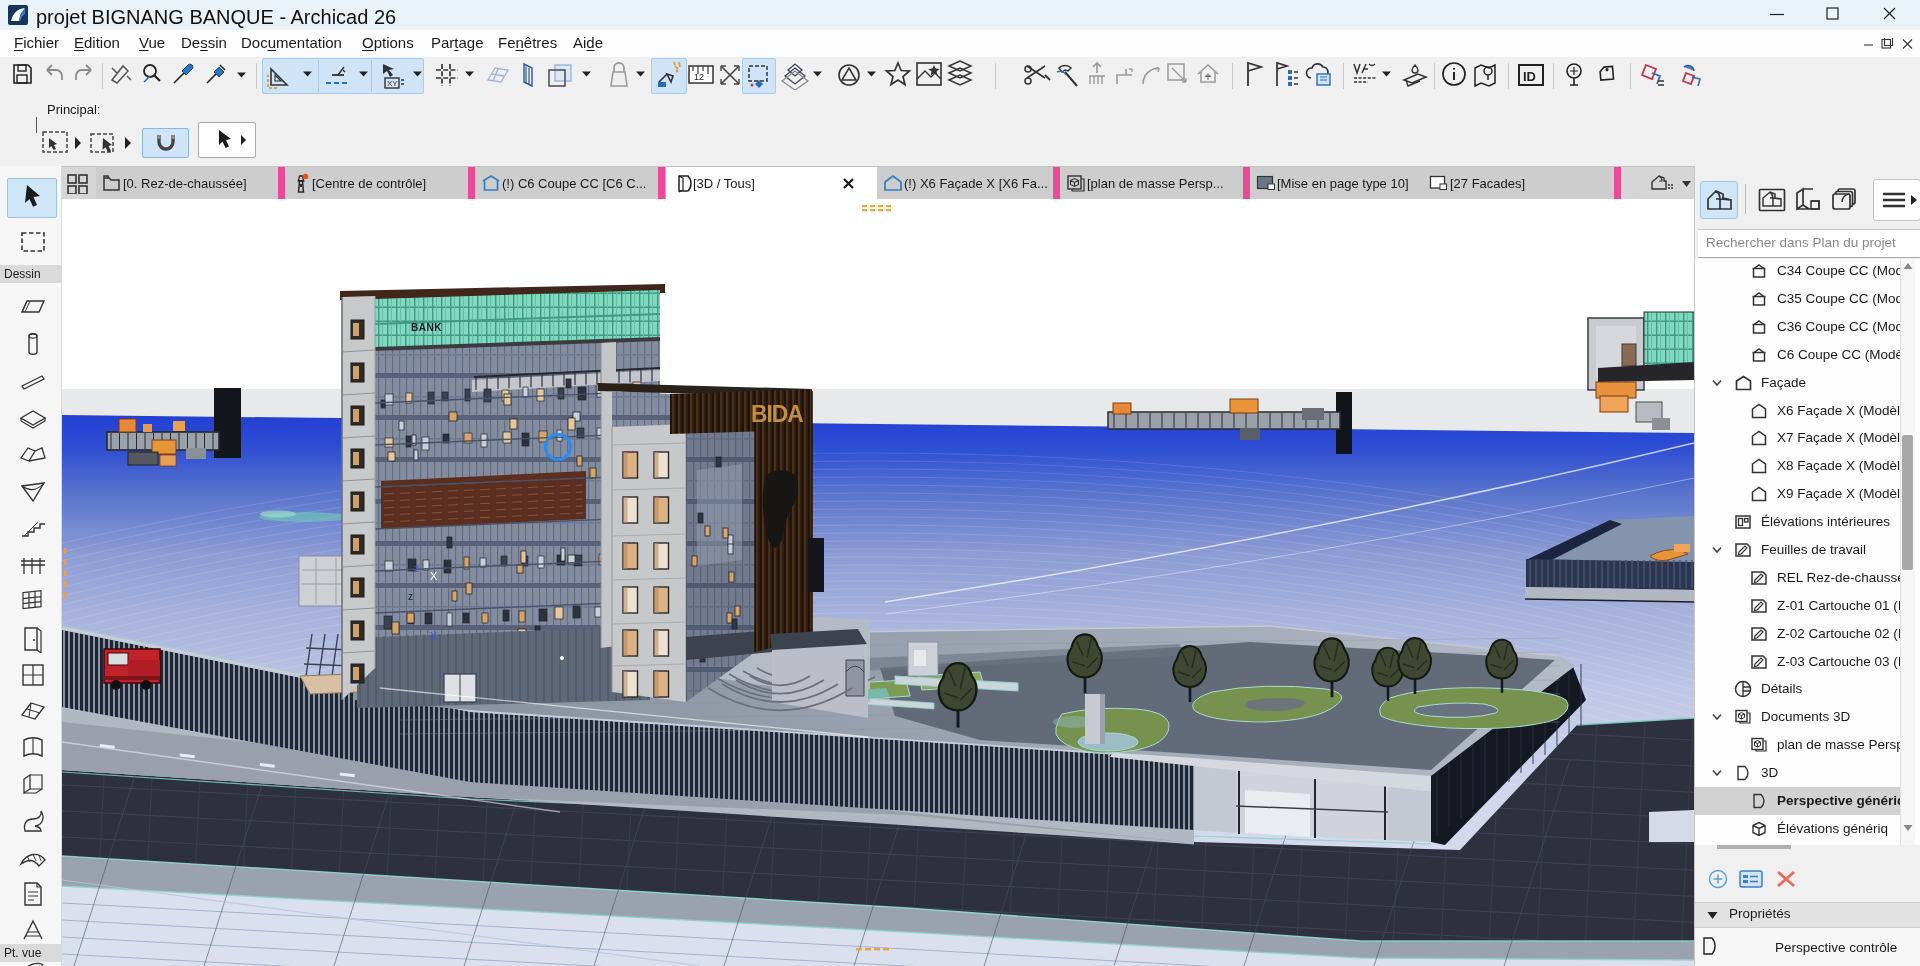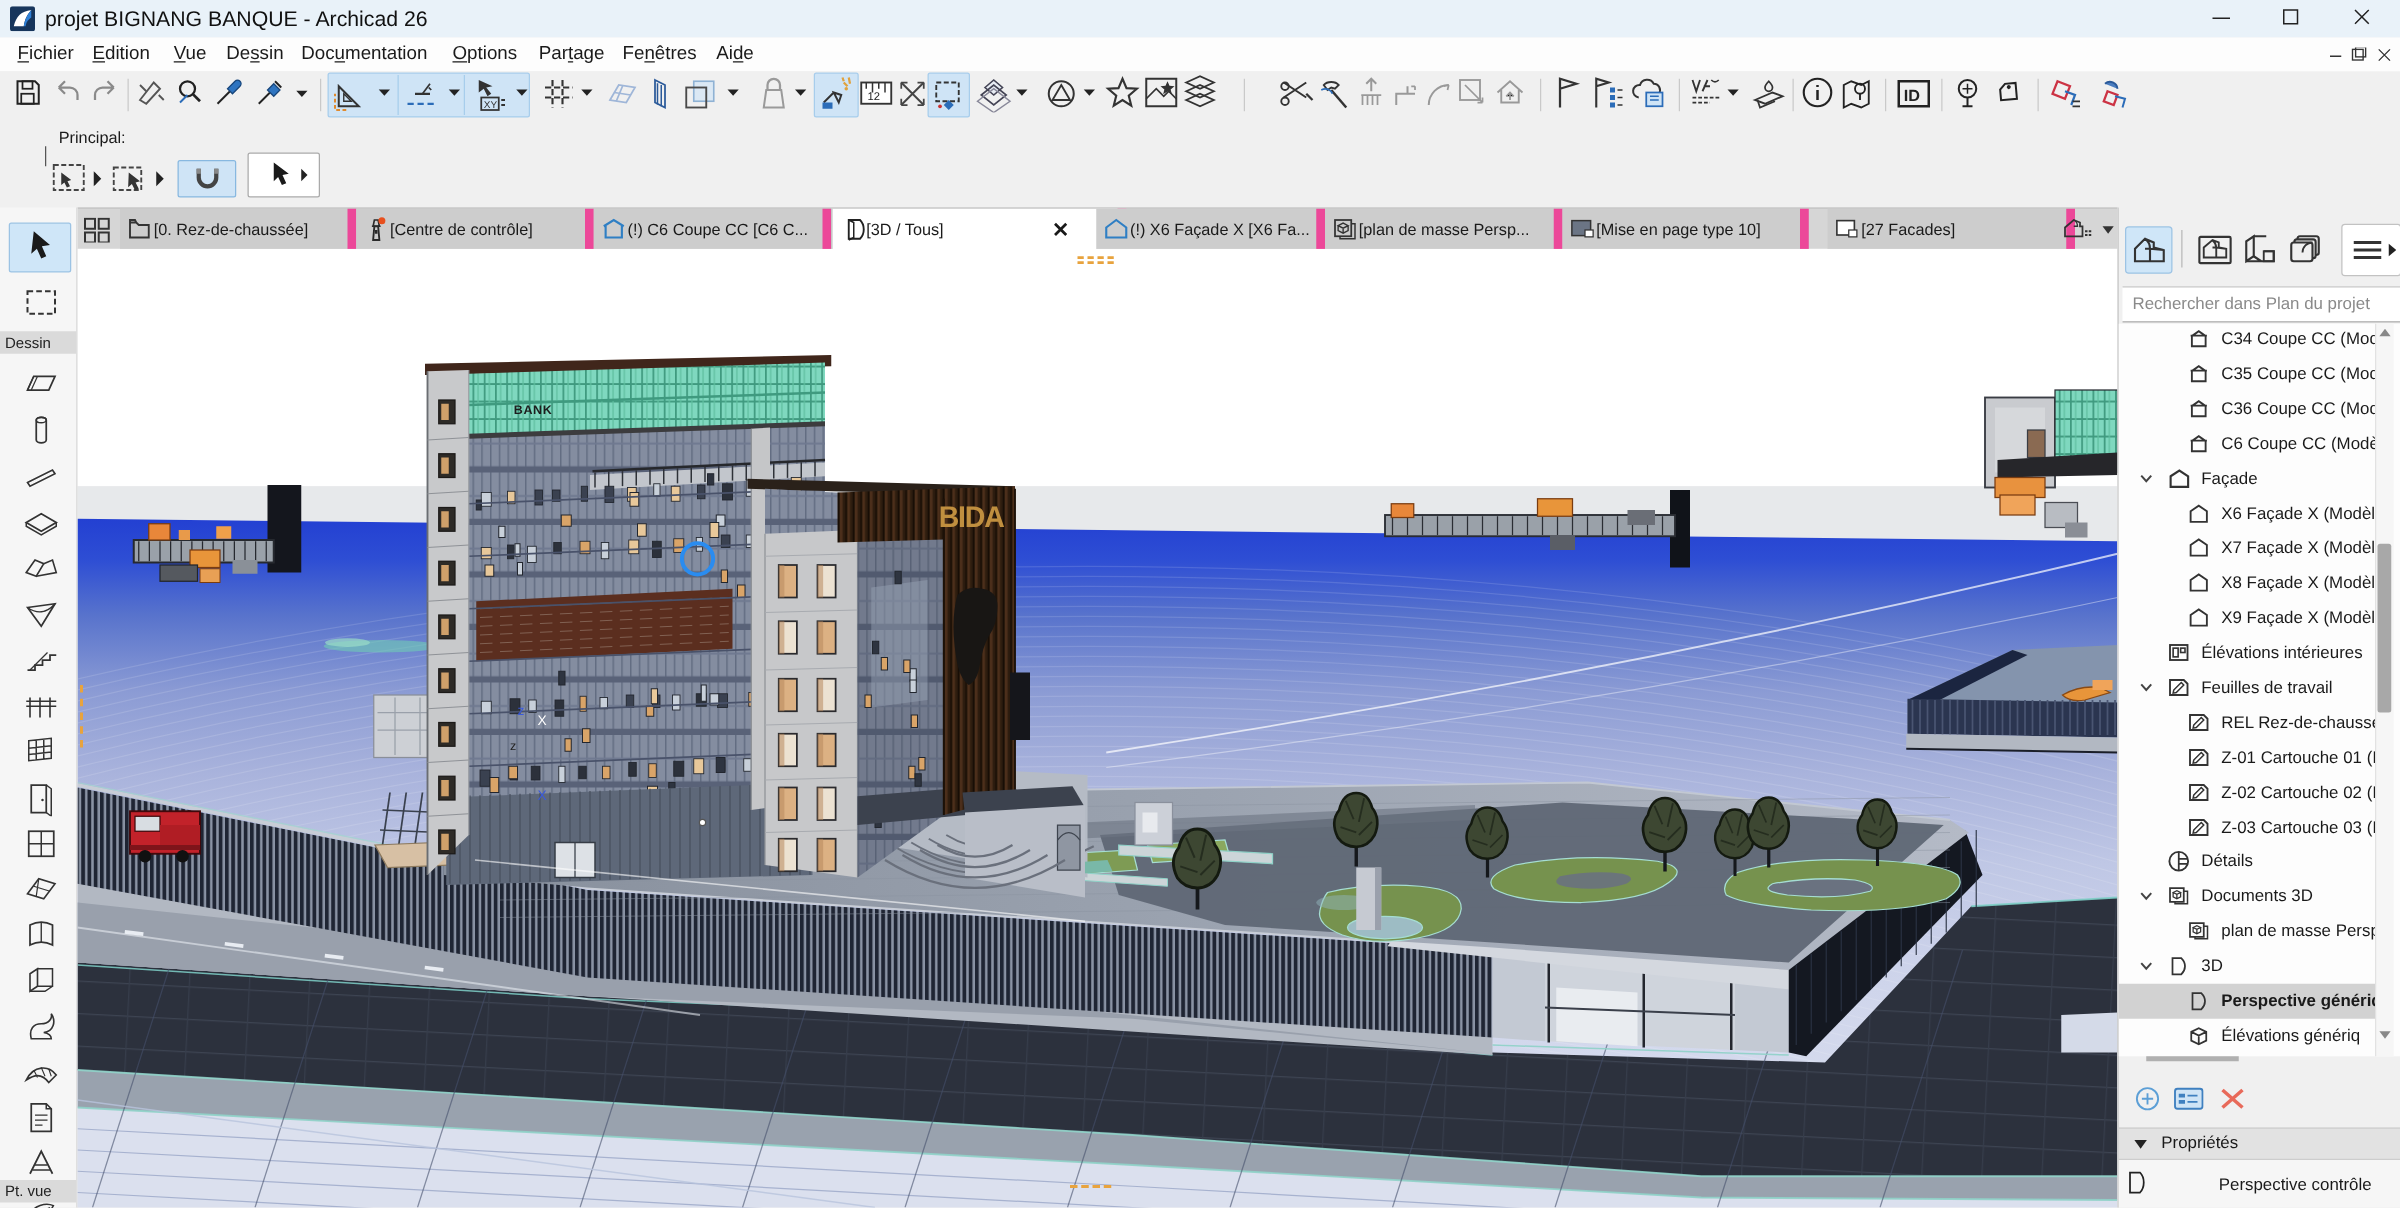--- a/index.html
+++ b/index.html
@@ -1,20 +1,20 @@
 <!DOCTYPE html>
 <html><head>
 <meta charset="utf-8">
 <style>
 html,body{margin:0;padding:0;width:1920px;height:966px;overflow:hidden;background:#f0f0f0;
 font-family:"Liberation Sans",sans-serif;-webkit-font-smoothing:antialiased;}
 *{box-sizing:border-box;}
 .abs{position:absolute;}
 #titlebar{position:absolute;left:0;top:0;width:1920px;height:30px;background:#e9f2f9;}
-#titlebar .title{position:absolute;left:36px;top:6px;font-size:17px;color:#111;}
+#titlebar .title{position:absolute;left:36px;top:6px;font-size:20px;color:#111;}
 #menubar{position:absolute;left:0;top:30px;width:1920px;height:27px;background:#fdfdfd;}
 .menu{position:absolute;top:4px;font-size:15px;color:#1a1a1a;}
 .menu u{text-decoration:underline;text-underline-offset:2px;}
 #toolbar{position:absolute;left:0;top:57px;width:1592px;height:38px;background:#f0f0f0;}
 .tdiv{position:absolute;top:6px;width:1px;height:26px;background:#c9c9c9;}
 .bluebg{background:#cfe4f6;border:1px solid #a7cdec;border-radius:2px;}
 #row2{position:absolute;left:0;top:95px;width:1920px;height:71px;background:#f0f0f0;margin-left:23px;}
 #row2 .lbl{position:absolute;left:24px;top:7px;font-size:13px;color:#1a1a1a;}
 #tabbar{position:absolute;left:62px;top:166px;width:1632px;height:33px;background:#d6d6d6;border-top:1px solid #c2c2c2;}
 .tab{position:absolute;top:0;height:33px;overflow:hidden;background:#cdcdcd;border-right:7px solid #ec4899;font-size:13px;color:#1a1a1a;}
@@ -381,21 +381,21 @@
       </svg>
       <div class="tx">[plan de masse Persp...</div>
     </div>
  <div class="tab" style="left:1188px;width:197px">
       <svg class="abs" style="left:6px;top:8px" width="20" height="17" viewBox="0 0 20 17">
         <rect x="1.5" y="1.5" width="15" height="12" fill="#6b7585" stroke="#333" stroke-width="1.2"></rect>
         <rect x="12" y="9" width="6.5" height="5.5" fill="#fff" stroke="#333" stroke-width="1"></rect>
       </svg>
       <div class="tx">[Mise en page type 10]</div>
     </div>
- <div class="tab" style="left:1400px;width:198px">
+ <div class="tab" style="left:1361px;width:198px">
       <svg class="abs" style="left:6px;top:8px" width="20" height="17" viewBox="0 0 20 17">
         <rect x="1.5" y="1.5" width="14" height="11.5" fill="#fff" stroke="#333" stroke-width="1.3"></rect>
         <rect x="11" y="9" width="6.5" height="5.5" fill="#fff" stroke="#333" stroke-width="1"></rect>
       </svg>
       <div class="tx">[27 Facades]</div>
     </div>
  <svg class="abs" style="left:1588px;top:6px" width="44" height="22" viewBox="0 0 44 22">
       <path d="M2 9 L9 3 L14 5 V8 L16 8 V16 H2 z" fill="none" stroke="#333" stroke-width="1.4"></path>
       <path d="M9 3 c2 1 3 3 3 5 l-3 0" fill="none" stroke="#333" stroke-width="1.1"></path>
       <path d="M18 12 h2 M18 15 h2 M21 12 h2 M21 15 h2" stroke="#333" stroke-width="1.6"></path>

